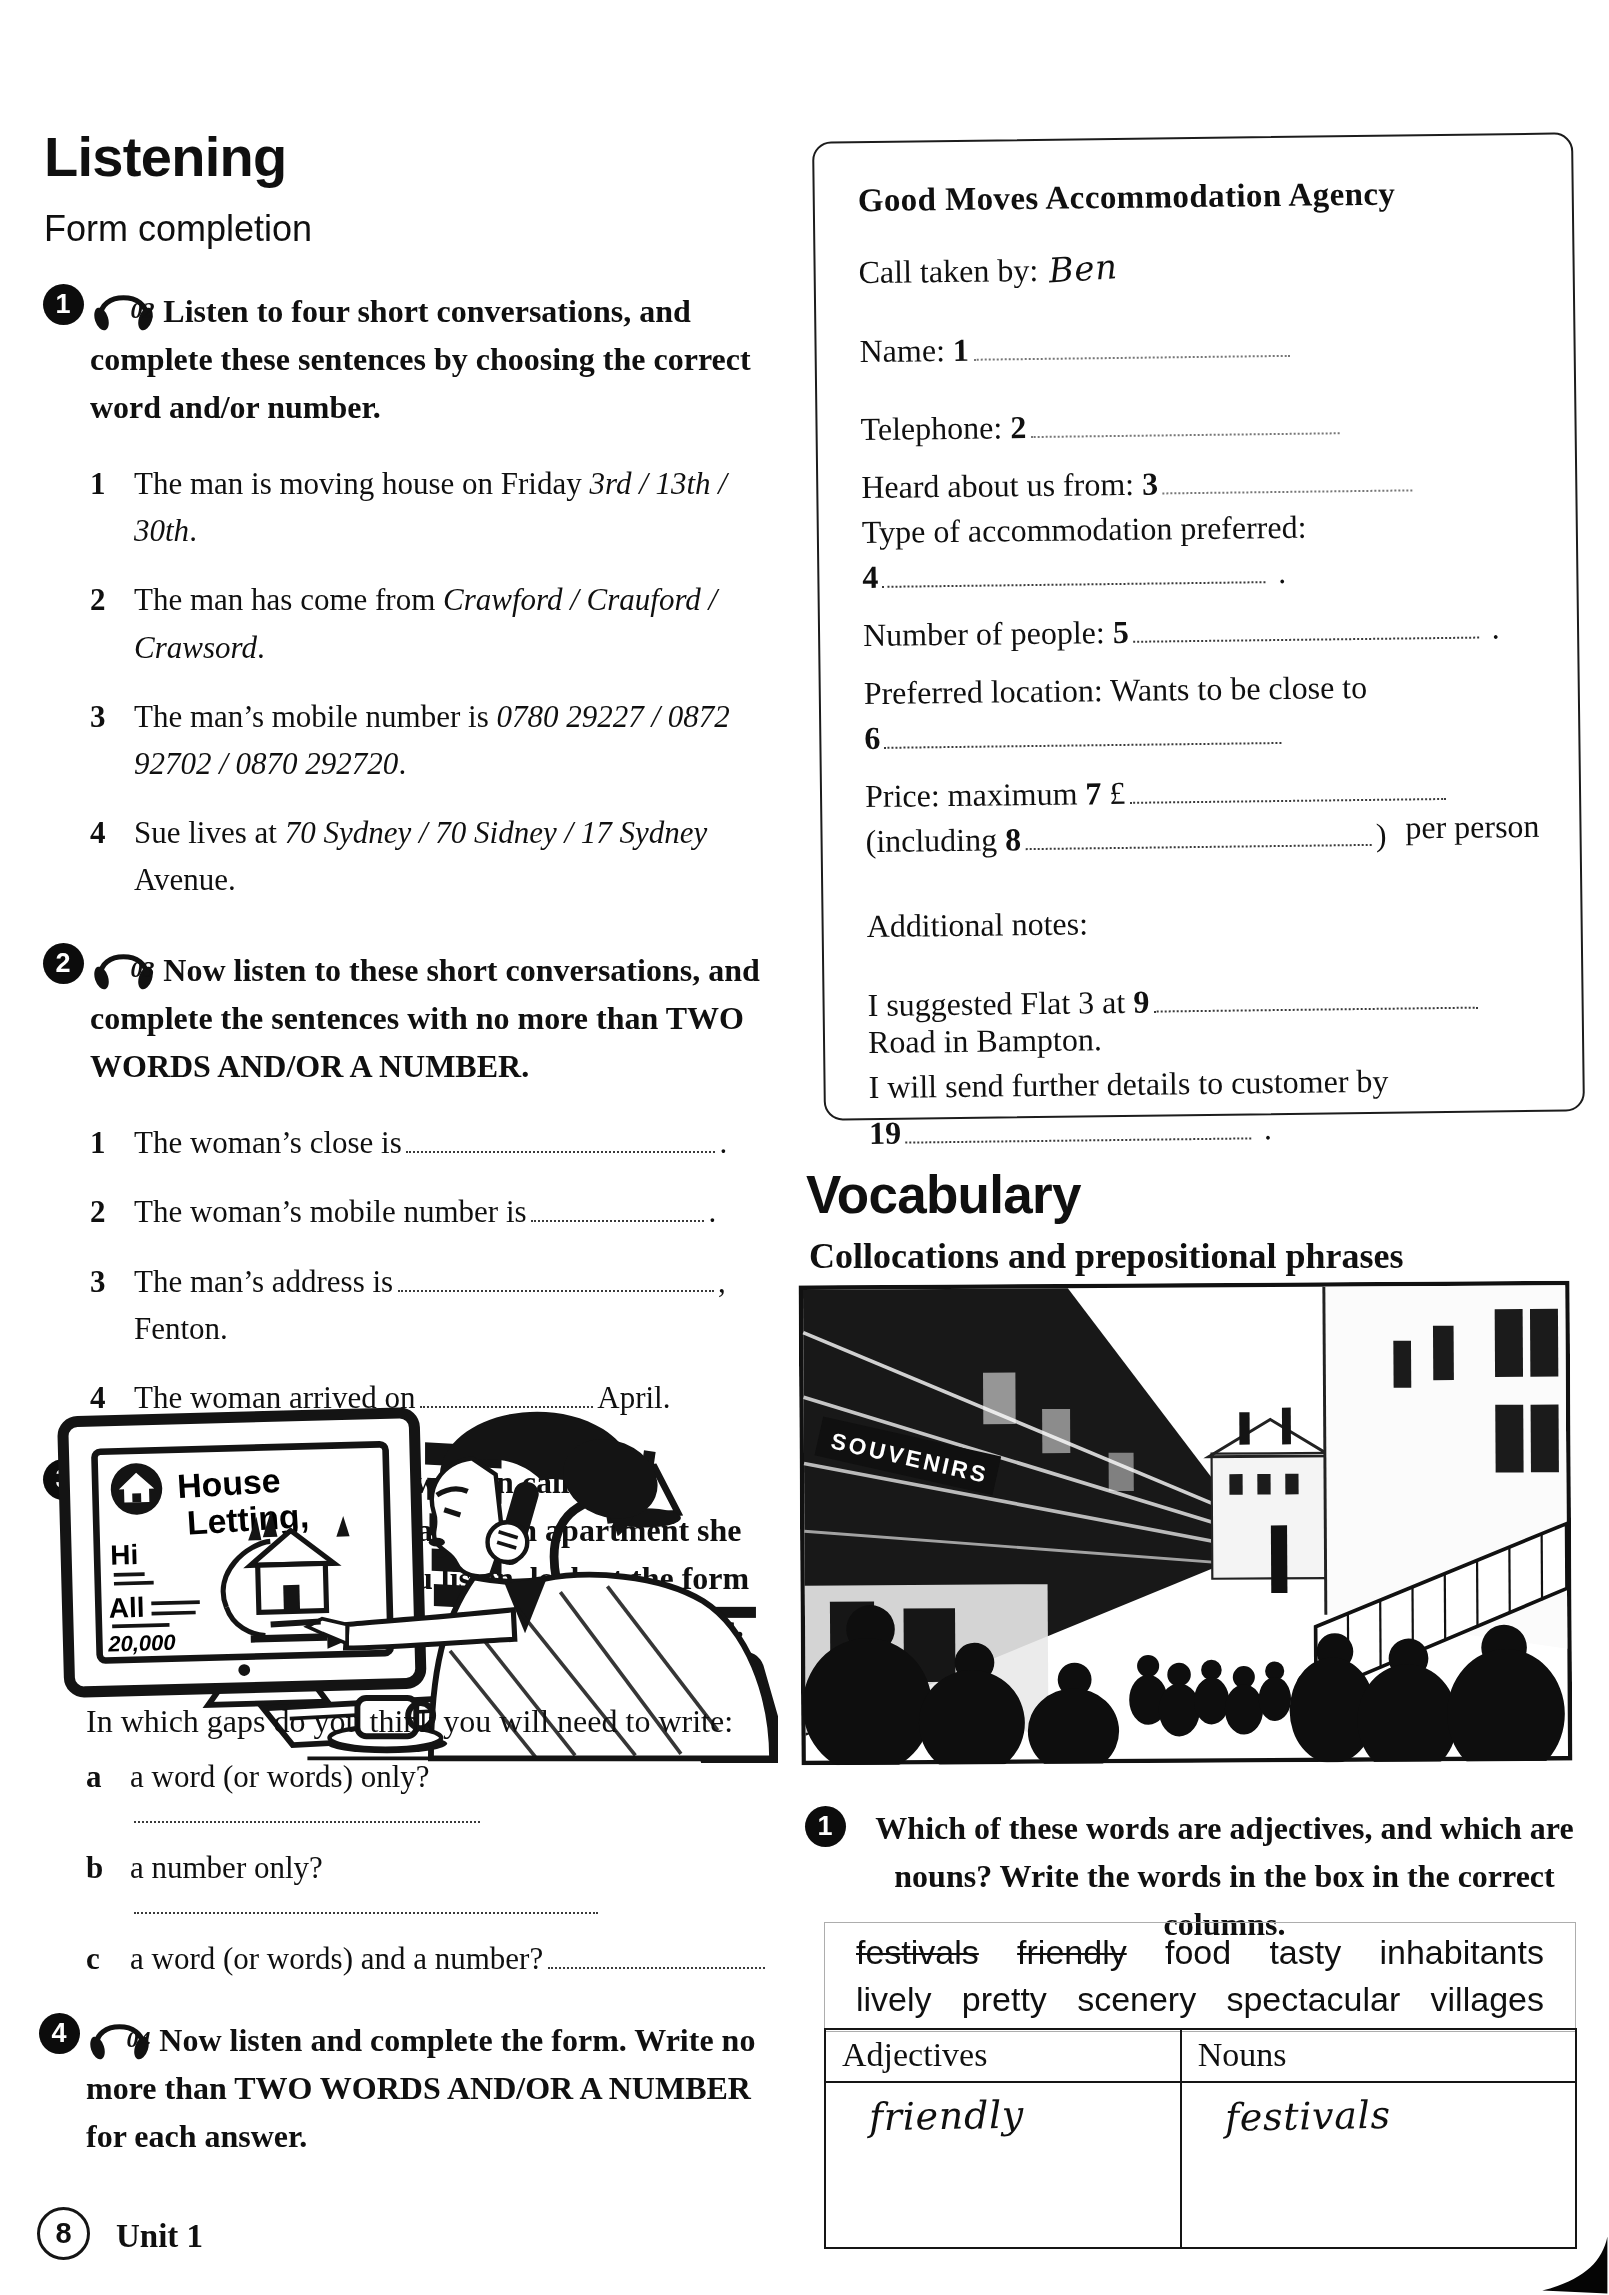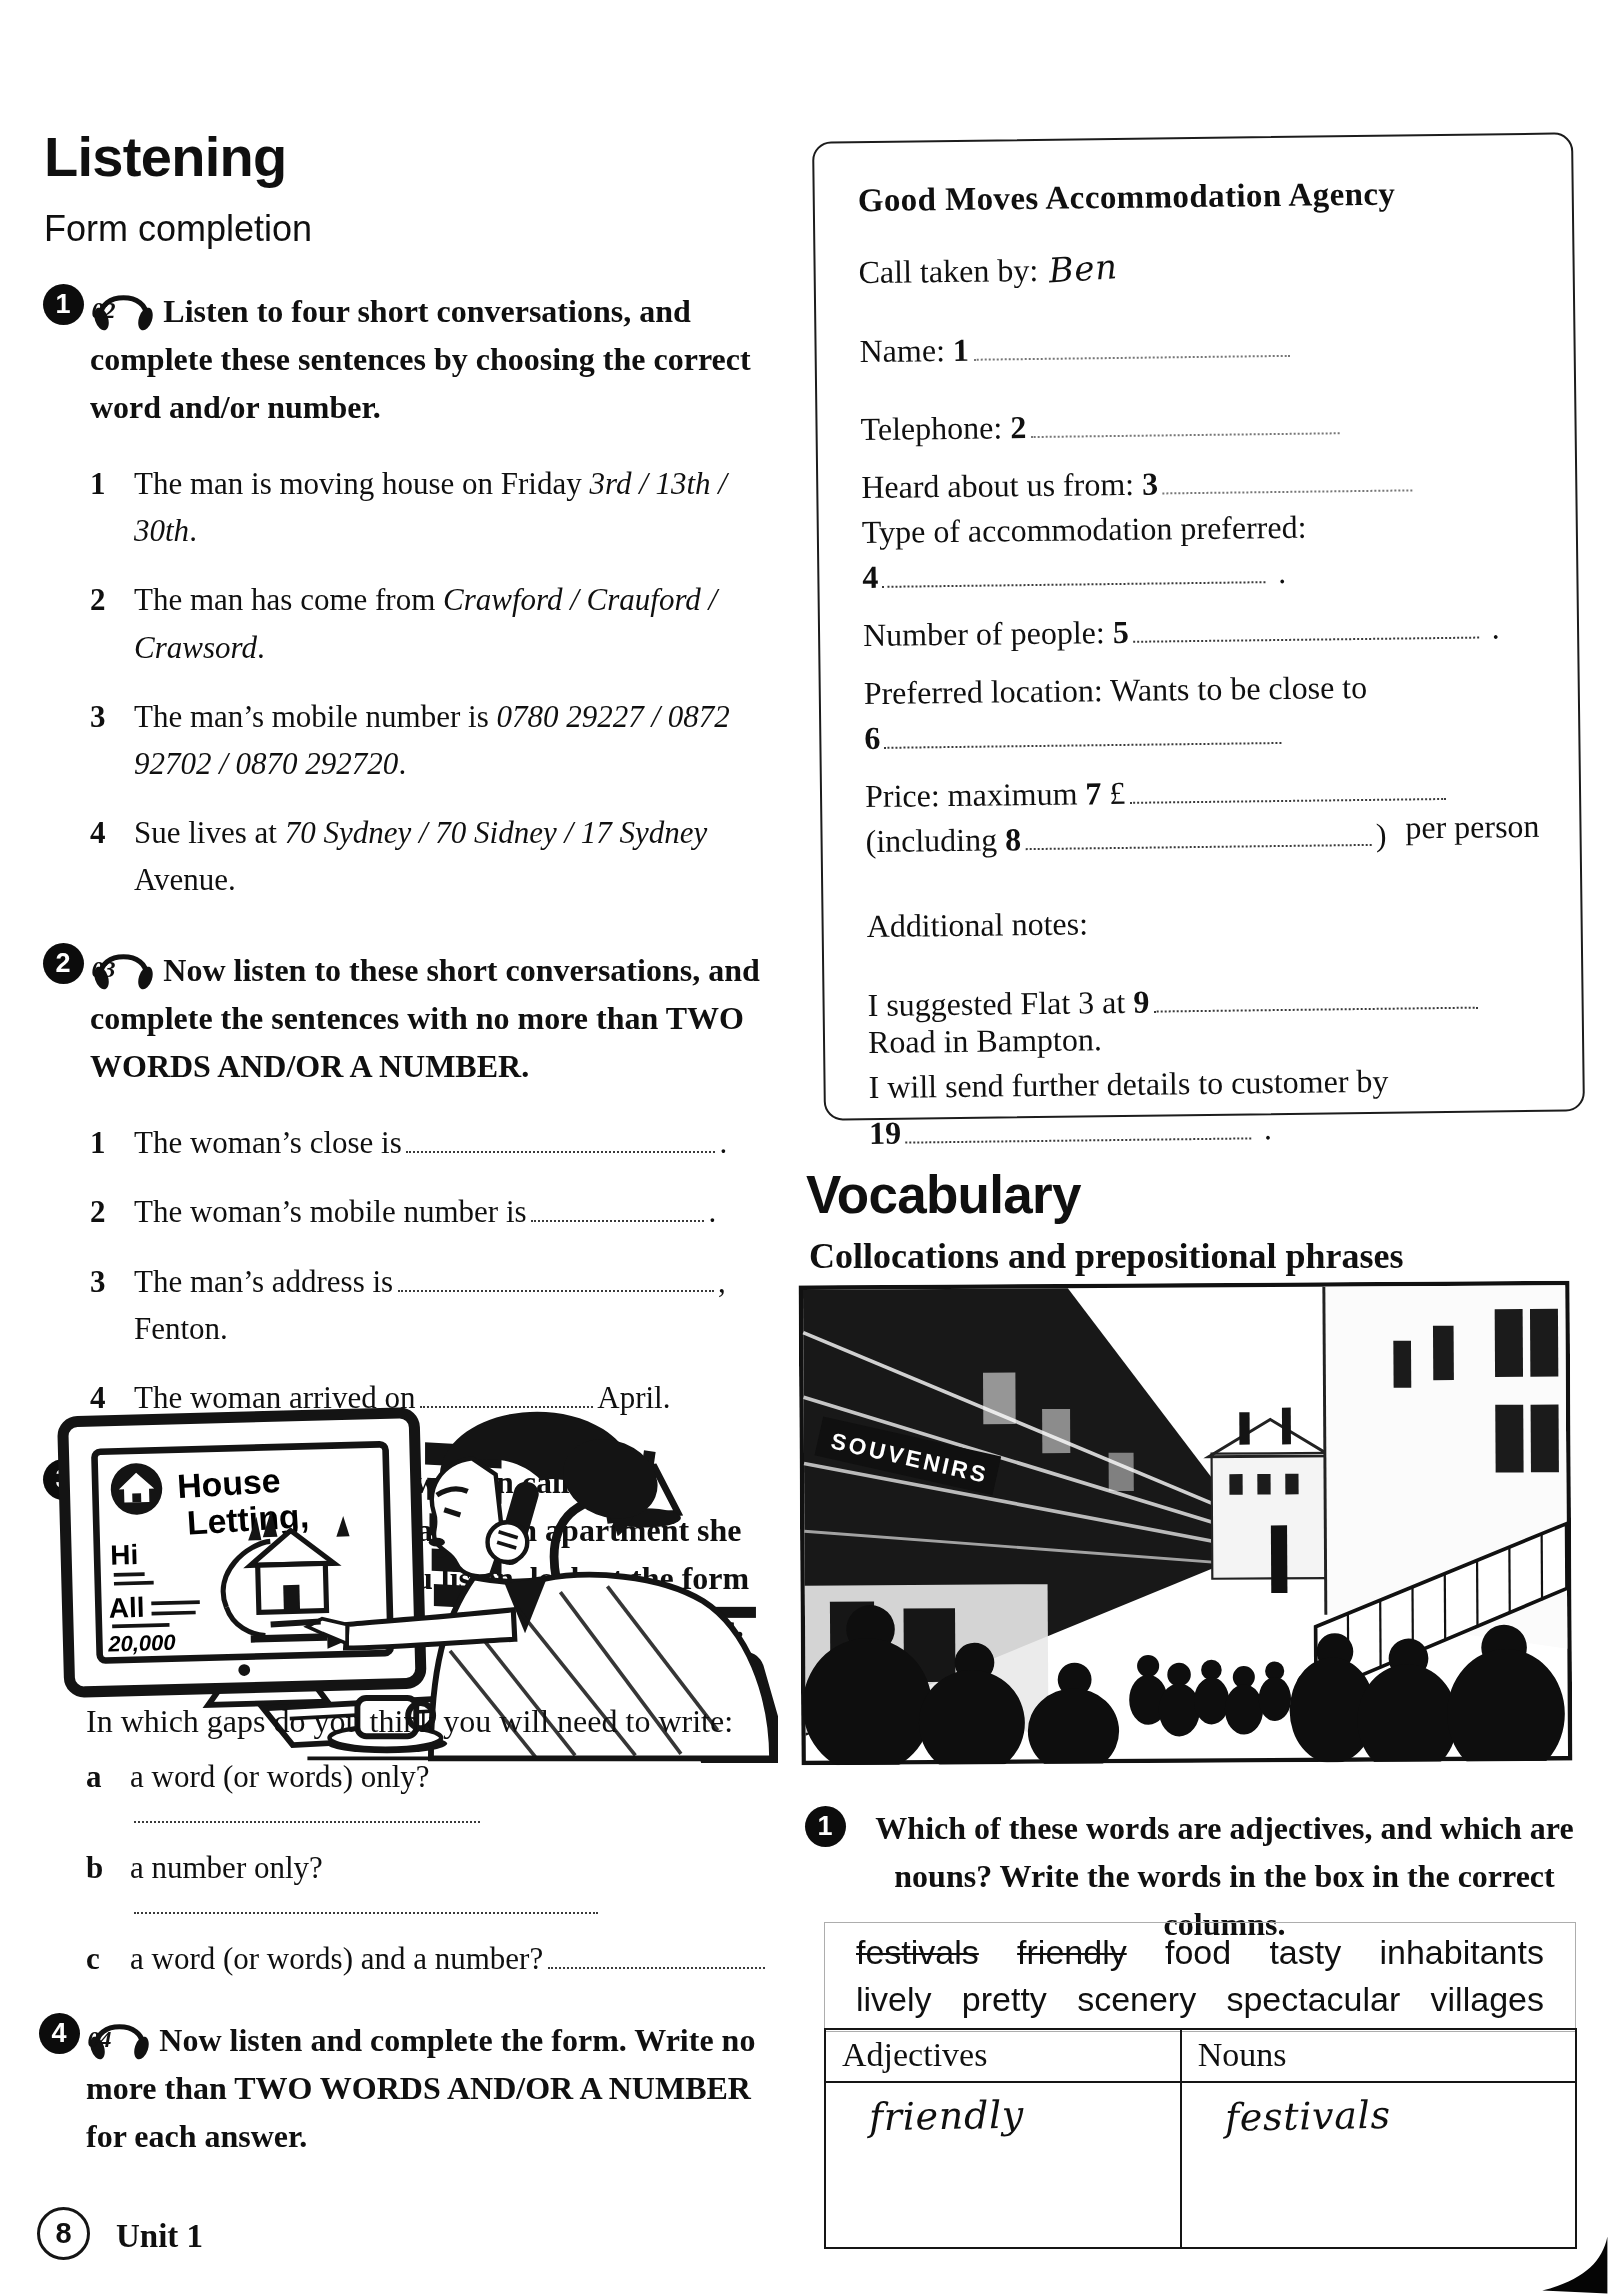--- a/index.html
+++ b/index.html
@@ -11,21 +11,21 @@
   .left-col{position:absolute;left:36px;top:124px;width:732px;margin-left:8px;}
   .h-listening{font-family:"Liberation Sans",sans-serif;font-weight:bold;font-size:56px;letter-spacing:-0.7px;margin-bottom:19px;}
   .h-sub{font-family:"Liberation Sans",sans-serif;font-weight:normal;font-size:36px;margin-bottom:32px;}
 
   .exercise{position:relative;padding-left:46px;margin-bottom:29px;}
   .exnum{position:absolute;left:-1.5px;top:1.5px;width:41px;height:41px;border-radius:50%;
          background:#0c0c0c;color:#fff;display:flex;align-items:center;justify-content:center;
          font-family:"Liberation Sans",sans-serif;font-weight:bold;font-size:27px;}
   .instr{font-weight:bold;font-size:32px;line-height:1.5;}
   .audioicon{position:relative;display:inline-block;width:63px;height:52px;vertical-align:-11.8px;margin:0 8.8px 0 1.5px;}
-  .audioicon .anum{position:absolute;left:0;right:0;top:10.3px;text-align:left;
+  .audioicon .anum{position:absolute;left:0;right:0;top:10.3px;text-align:right;
                    font-style:italic;font-weight:bold;font-size:24px;}
 
   .items{margin:25px 0 0 46px;}
   .item{display:flex;margin-bottom:22px;font-size:31px;line-height:1.52;}
   .inum{width:44px;font-weight:bold;flex:none;}
   .itxt{flex:1;padding-right:2.9px;}
   .it{font-style:italic;}
 
   .dots{display:inline-block;border-bottom:2.9px dotted #3a3a3a;height:0.72em;vertical-align:baseline;margin:0 4.4px;}
 

